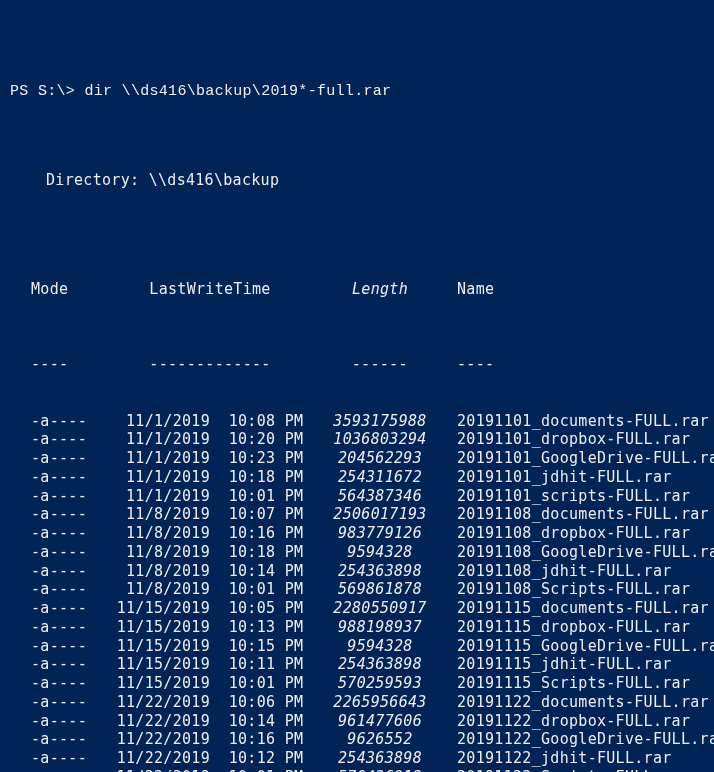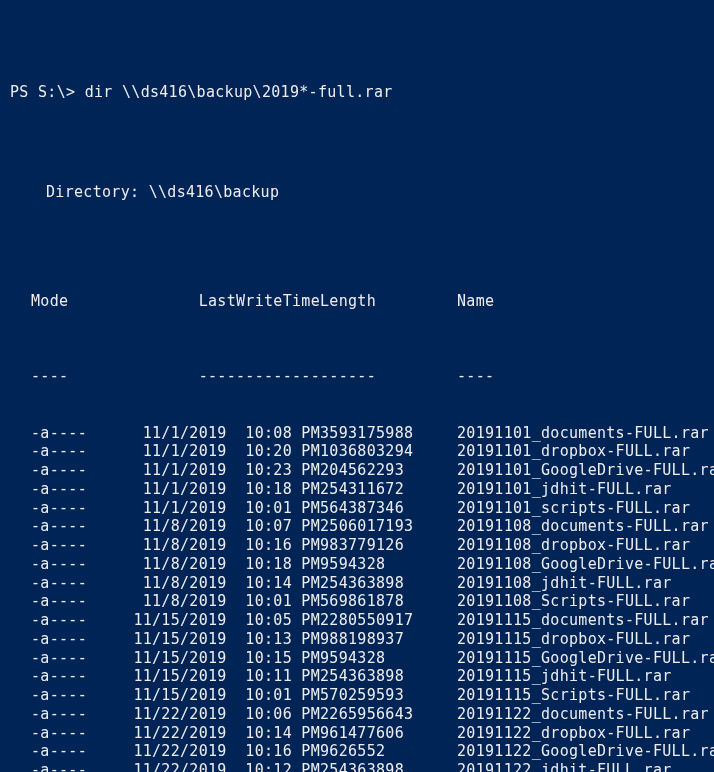--- a/index.html
+++ b/index.html
@@ -7,27 +7,27 @@
     background: #012456;
     color: #eeedf0;
     font-family: "Lucida Console", "Consolas", monospace;
     font-size: 15px;
     line-height: 1.25;
     padding: 8px 10px;
     width: 714px;
     white-space: pre;
     letter-spacing: 0.3px;
   }
-  .prompt-line { margin-bottom: 4px; }
-  .dir-line { margin-top: 40px; margin-bottom: 24px; padding-left: 36px; }
+  .prompt-line { margin-bottom: 4px; font-family: Liberation Mono, monospace; }
+  .dir-line { margin-top: 28px; margin-bottom: 24px; padding-left: 36px; }
   .header-row { margin-top: 10px; }
   .row { display: block; white-space: pre; }
   .mode { display: inline-block; width: 90px; padding-left: 21px; }
-  .lwt  { display: inline-block; width: 220px; text-align: right; }
-  .len  { display: inline-block; width: 120px; text-align: left; }
+  .lwt  { display: inline-block; width: 220px; text-align: center; }
+  .len  { display: inline-block; width: 120px; text-align: center; font-style: italic; }
   .name { display: inline-block; padding-left: 8px; margin-left: 9px; }
   .hdr .mode, .hdr .lwt, .hdr .len, .hdr .name { font-weight: normal; }
   .sep-row .mode, .sep-row .lwt, .sep-row .len, .sep-row .name { }
 </style>
 </head>
 <body>
 
 
 
 <div class="prompt-line">PS S:\&gt; dir \\ds416\backup\2019*-full.rar</div>

